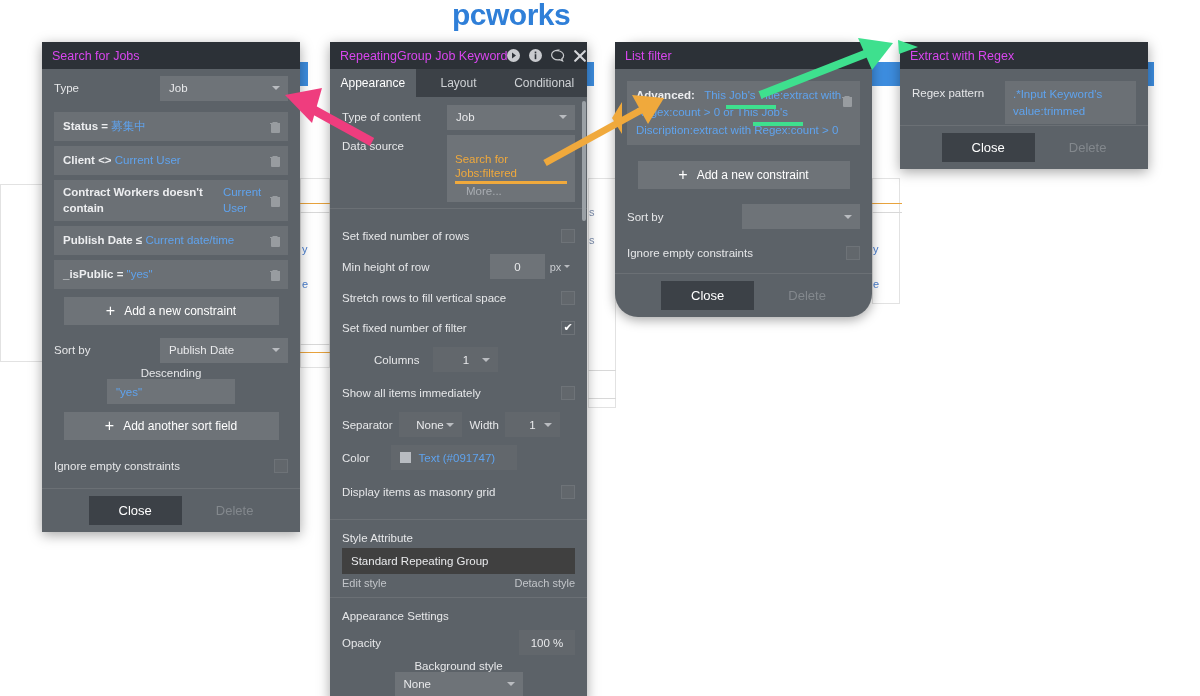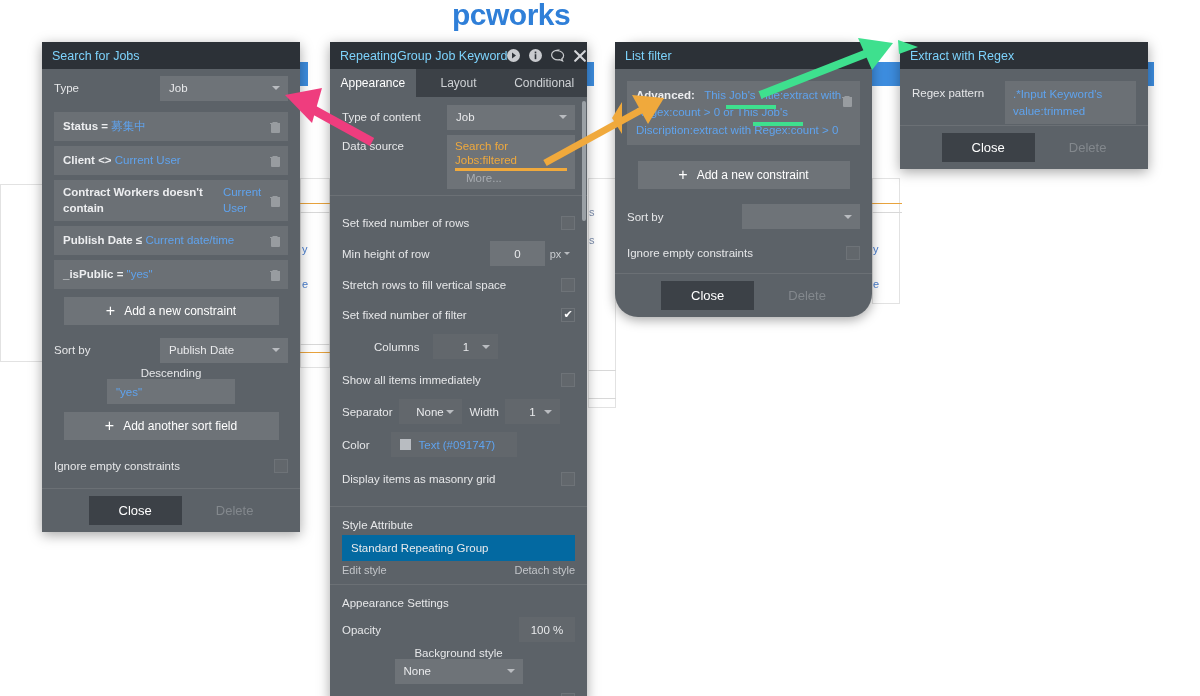--- a/index.html
+++ b/index.html
@@ -39,21 +39,21 @@
     background:#5c6268;
     box-shadow:0 3px 12px rgba(0,0,0,.35);
     color:#e9eaec;
     font-size:11.5px;
   }
   .panel-head {
     background:#2c3137;
     height:27px;
     display:flex; align-items:center;
     padding:0 10px;
-    color:#7dd3fc;
+    color:#d946ef;
     font-size:12.5px;
   }
   .panel-title { flex:1; white-space:nowrap; }
   .head-icons { display:flex; align-items:center; gap:9px; }
   .head-icons .ic { display:block; opacity:.92; cursor:pointer; }
 
   .panel-body { padding:0; }
 
   
   .row {
@@ -148,26 +148,26 @@
     flex:1; display:flex;align-items:center;justify-content:center;
     font-size:12px; color:#cfd2d5; cursor:pointer;
   }
   .tab.active { background:#5c6268; color:#fff; }
   #panel-rg .panel-body { height:605px; overflow:hidden; position:relative; }
   .rg-scroll {
     position:absolute; right:1px; top:4px;
     width:4px; height:120px; background:#9aa0a5; border-radius:2px;
   }
   .ds-field {
-    background:#6e7378; width:128px; padding:4px 8px 5px 8px; font-size:11.5px;
+    background:#6e7378; width:128px; padding:17px 8px 5px 8px; font-size:11.5px;
   }
   .ds-val { color:#f0a93c; border-bottom:3px solid #f0a93c; display:inline-block; line-height:1.25; }
   .ds-more { color:#a9adb2; font-size:11.5px; padding-left:11px; margin-top:1px; }
   .style-select {
-    background:#0369a1; margin:0 12px; height:26px;
+    background:#404040; margin:0 12px; height:26px;
     display:flex;align-items:center;padding:0 9px; position:relative; font-size:11.5px;
   }
   .styl-links { display:flex; justify-content:space-between; padding:3px 12px 0 12px; font-size:11px; color:#c2c5c9; }
   .sect-title { padding:10px 12px 4px 12px; font-size:11.5px; color:#e6e7e9; }
 
   
   #panel-lf { left:615px; top:42px; width:257px;border-radius:23px; }
   .adv-constraint {
     background:#6b7075; margin:6px 12px; padding:6px 9px;
     position:relative; font-size:11.5px; line-height:1.5;

